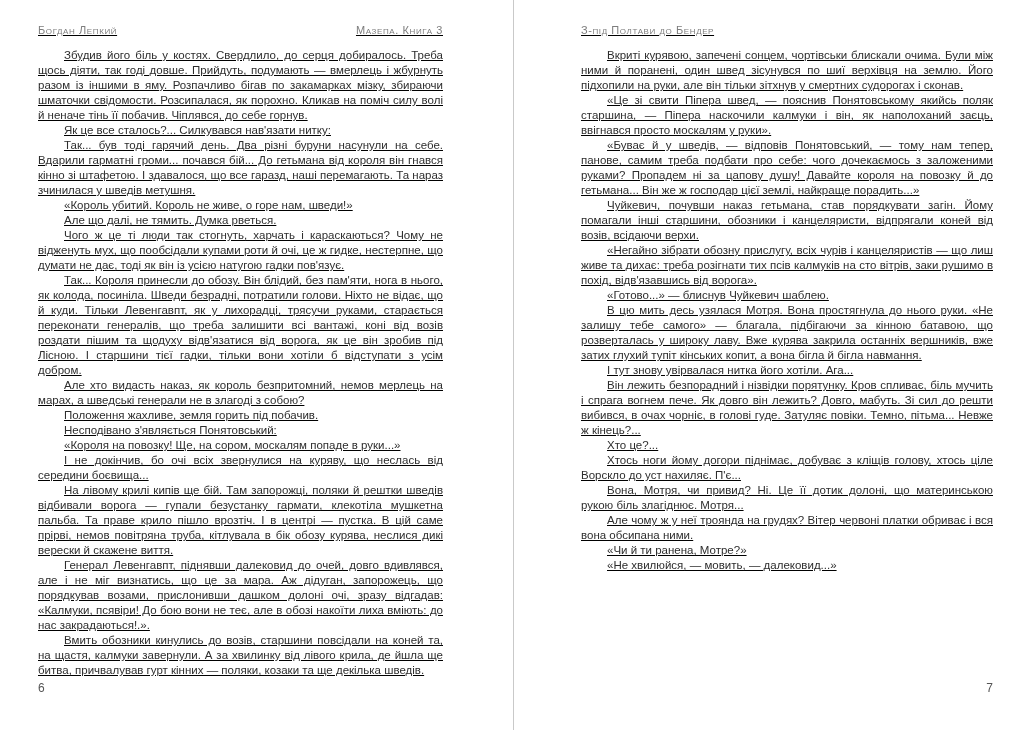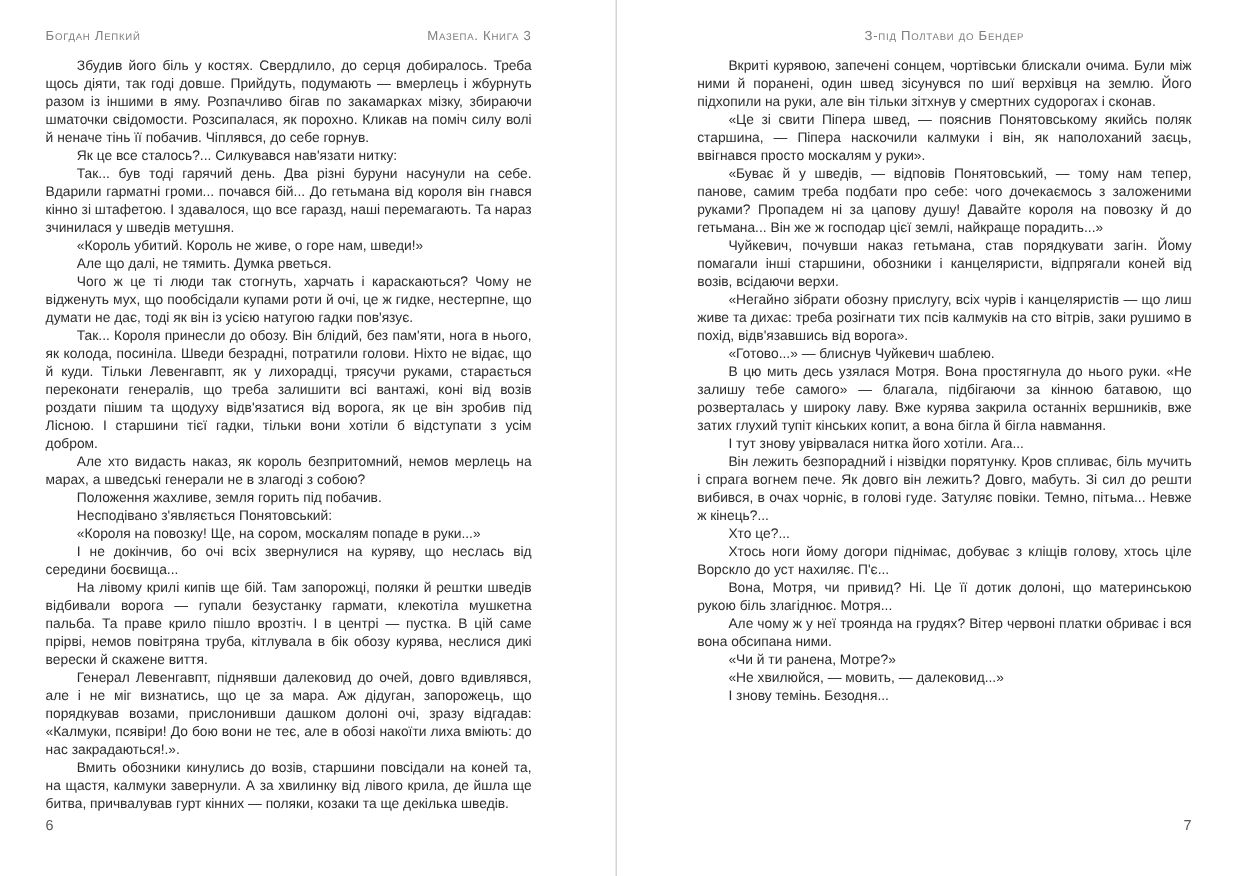--- a/index.html
+++ b/index.html
@@ -19,35 +19,36 @@
     position: absolute;
     left: 513px;
     top: 0;
     width: 1px;
     height: 730px;
     background: #c9c9c9;
   }
   .page {
     position: absolute;
     top: 24px;
+    text-decoration: underline;
   }
   .page-left  { left: 38px;  width: 405px; }
   .page-right { left: 581px; width: 412px; }
   .running-header {
     display: flex;
     justify-content: space-between;
     align-items: baseline;
     color: #7d7d7d;
     font-size: 11px;
     letter-spacing: 0.6px;
     font-variant-caps: small-caps;
     white-space: nowrap;
   }
   .running-header.right-only {
-    justify-content: center;
+    justify-content: flex-start;
   }
   .body-text {
     margin-top: 12px;
     color: #2d2d2d;
     font-size: 11.5px;
     line-height: 15px;
     text-align: justify;
   }
   .body-text p {
     margin: 0;
@@ -107,21 +108,20 @@
         <p>«Готово...» — блиснув Чуйкевич шаблею.</p>
         <p>В цю мить десь узялася Мотря. Вона простягнула до нього руки. «Не залишу тебе самого» — благала, підбігаючи за кінною батавою, що розверталась у широку лаву. Вже курява закрила останніх вершників, вже затих глухий тупіт кінських копит, а вона бігла й бігла навмання.</p>
         <p>І тут знову увірвалася нитка його хотіли. Ага...</p>
         <p>Він лежить безпорадний і нізвідки порятунку. Кров спливає, біль мучить і спрага вогнем пече. Як довго він лежить? Довго, мабуть. Зі сил до решти вибився, в очах чорніє, в голові гуде. Затуляє повіки. Темно, пітьма... Невже ж кінець?...</p>
         <p>Хто це?...</p>
         <p>Хтось ноги йому догори піднімає, добуває з кліщів голову, хтось ціле Ворскло до уст нахиляє. П'є...</p>
         <p>Вона, Мотря, чи привид? Ні. Це її дотик долоні, що материнською рукою біль злагіднює. Мотря...</p>
         <p>Але чому ж у неї троянда на грудях? Вітер червоні платки обриває і вся вона обсипана ними.</p>
         <p>«Чи й ти ранена, Мотре?»</p>
         <p>«Не хвилюйся, — мовить, — далековид...»</p>
-        <p>І знову темінь. Безодня...</p>
       </div>
   </div>
 
   <div class="page-number num-left">6</div>
 
   <div class="page-number num-right">7</div>
 
 </div>
 
 </body></html>

